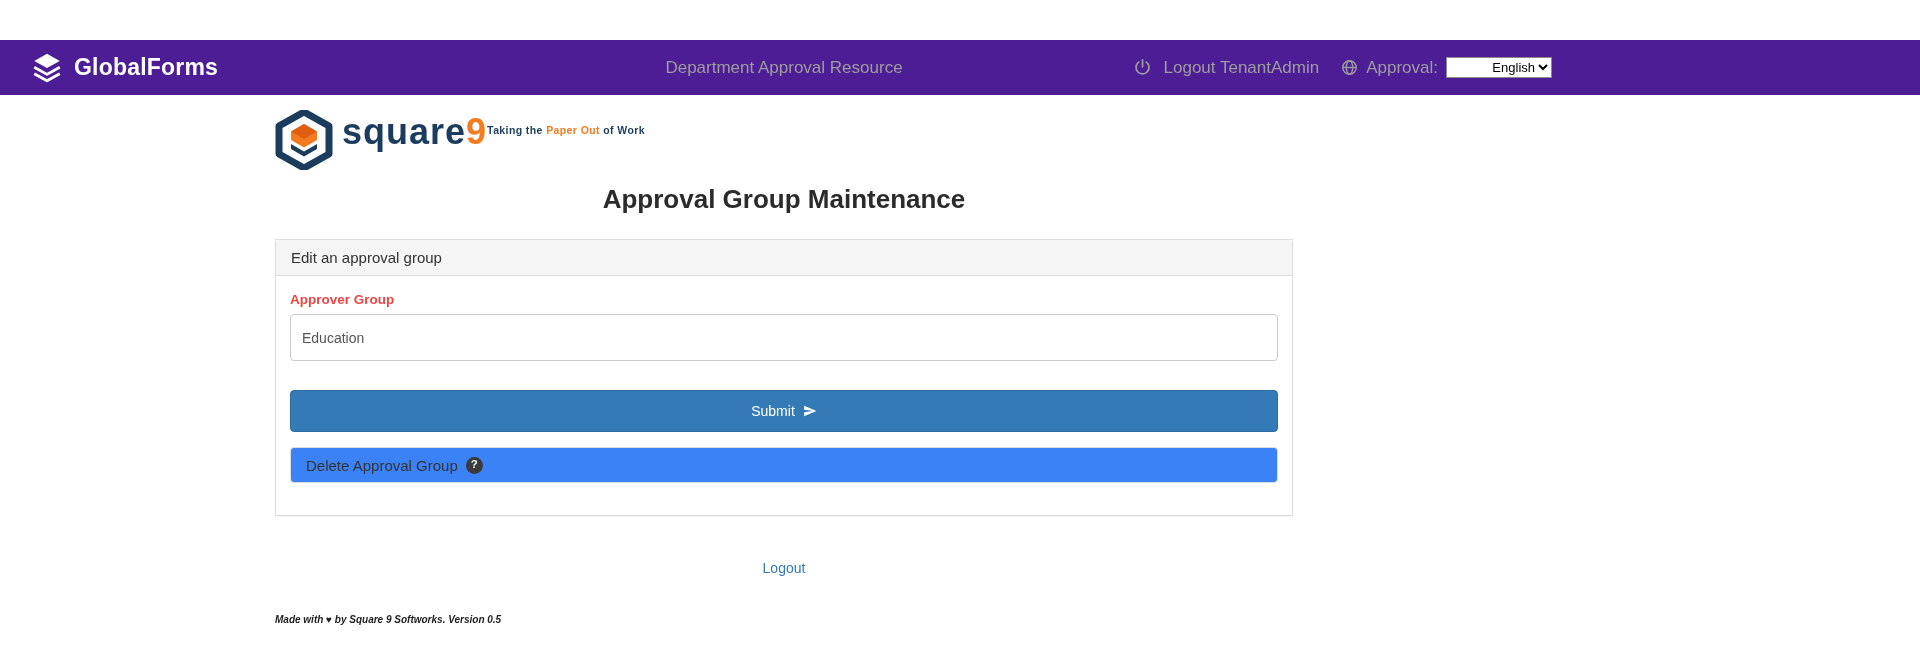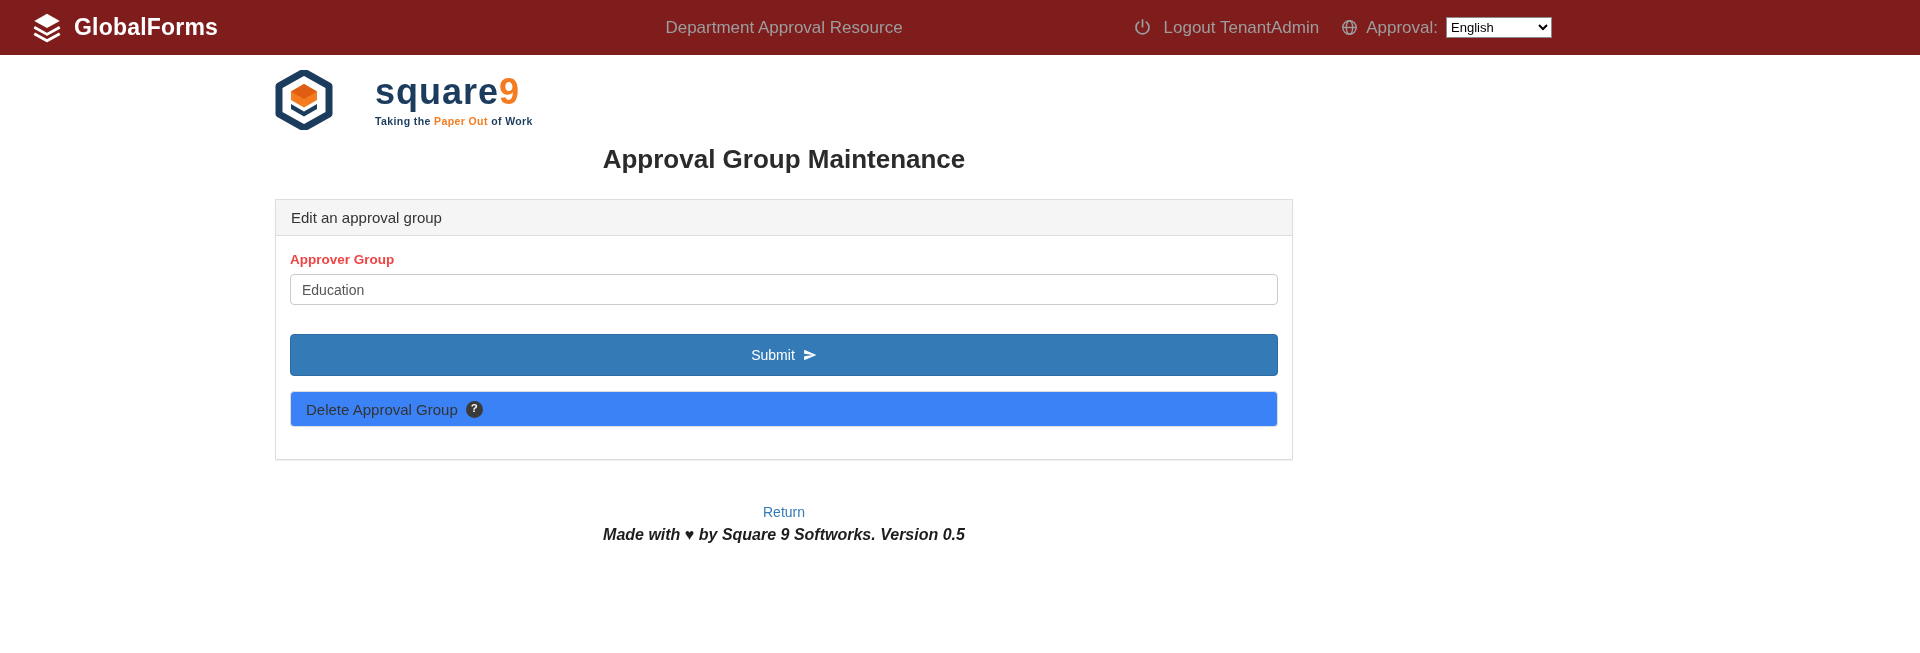--- a/index.html
+++ b/index.html
@@ -13,21 +13,22 @@
     width: 1920px;
     height: 653px;
     background: #ffffff;
     overflow: hidden;
   }
 
   
   .navbar {
     width: 100%;
     height: 55px;
-    background: #7f1d1d;
+    background: #4c1d95;
+    margin-top: 40px;
   }
   .nav-inner {
     width: 1568px;
     height: 100%;
     position: relative;
     display: flex;
     align-items: center;
     padding: 0 16px 0 30px;
   }
   .brand {
@@ -76,38 +77,39 @@
     font-size: 17px;
   }
   .lang-select {
     width: 106px;
     height: 21px;
     font-size: 13px;
     font-family: "Liberation Sans", sans-serif;
     border: 1px solid #8a8a8a;
     background: #ffffff;
     color: #000;
+    text-align: right;
   }
 
   
   .content-wrap {
     width: 1568px;
   }
   .container {
     width: 1018px;
     margin: 0 auto;
   }
 
   .logo-block {
     display: flex;
     align-items: flex-start;
     gap: 9px;
     padding-top: 15px;
   }
-  .logo-word-col { display: flex; flex-direction: column; padding-top: 7px; margin-left: 33px; }
+  .logo-word-col { display: flex; flex-direction: row; padding-top: 7px; }
   .logo-wordmark {
     font-size: 36px;
     font-weight: bold;
     line-height: 0.85;
     letter-spacing: 1px;
     color: #1c3c5e;
   }
   .logo-wordmark .digit { color: #f47b20; }
   .logo-tagline {
     margin-top: 7px;
@@ -146,21 +148,21 @@
   }
   .field-label {
     font-size: 13.5px;
     font-weight: bold;
     color: #ef4444;
     margin-bottom: 7px;
   }
   .text-input {
     display: block;
     width: 100%;
-    height: 31px;
+    height: 47px;
     padding: 2px 11px;
     font-size: 14px;
     font-family: "Liberation Sans", sans-serif;
     color: #555;
     border: 1px solid #ccc;
     border-radius: 4px;
     background: #fff;
     margin-top: 6px;
   }
   .submit-btn {
@@ -211,23 +213,23 @@
     text-align: center;
     margin-top: 43px;
   }
   .return-link {
     color: #337ab7;
     font-size: 14px;
     text-decoration: none;
     cursor: pointer;
   }
   .footer-credit {
-    text-align: center;
-    margin-top: 5px;
-    font-size: 16px;
+    text-align: left;
+    margin-top: 37px;
+    font-size: 10px;
     font-style: italic;
     font-weight: bold;
     color: #1d1d1d;
   }
 </style>
 </head>
 <body>
 
 <div class="page">
 
@@ -314,21 +316,21 @@
 
           <div class="accordion-bar">
             <span>Delete Approval Group</span>
             <span class="q-icon">?</span>
           </div>
 
         </div>
       </div>
 
       <div class="return-row">
-        <a class="return-link">Return</a>
+        <a class="return-link">Logout</a>
       </div>
 
       <div class="footer-credit">Made with ♥ by Square 9 Softworks. Version 0.5</div>
 
     </div>
   </div>
 
 </div>
 
 </body></html>

